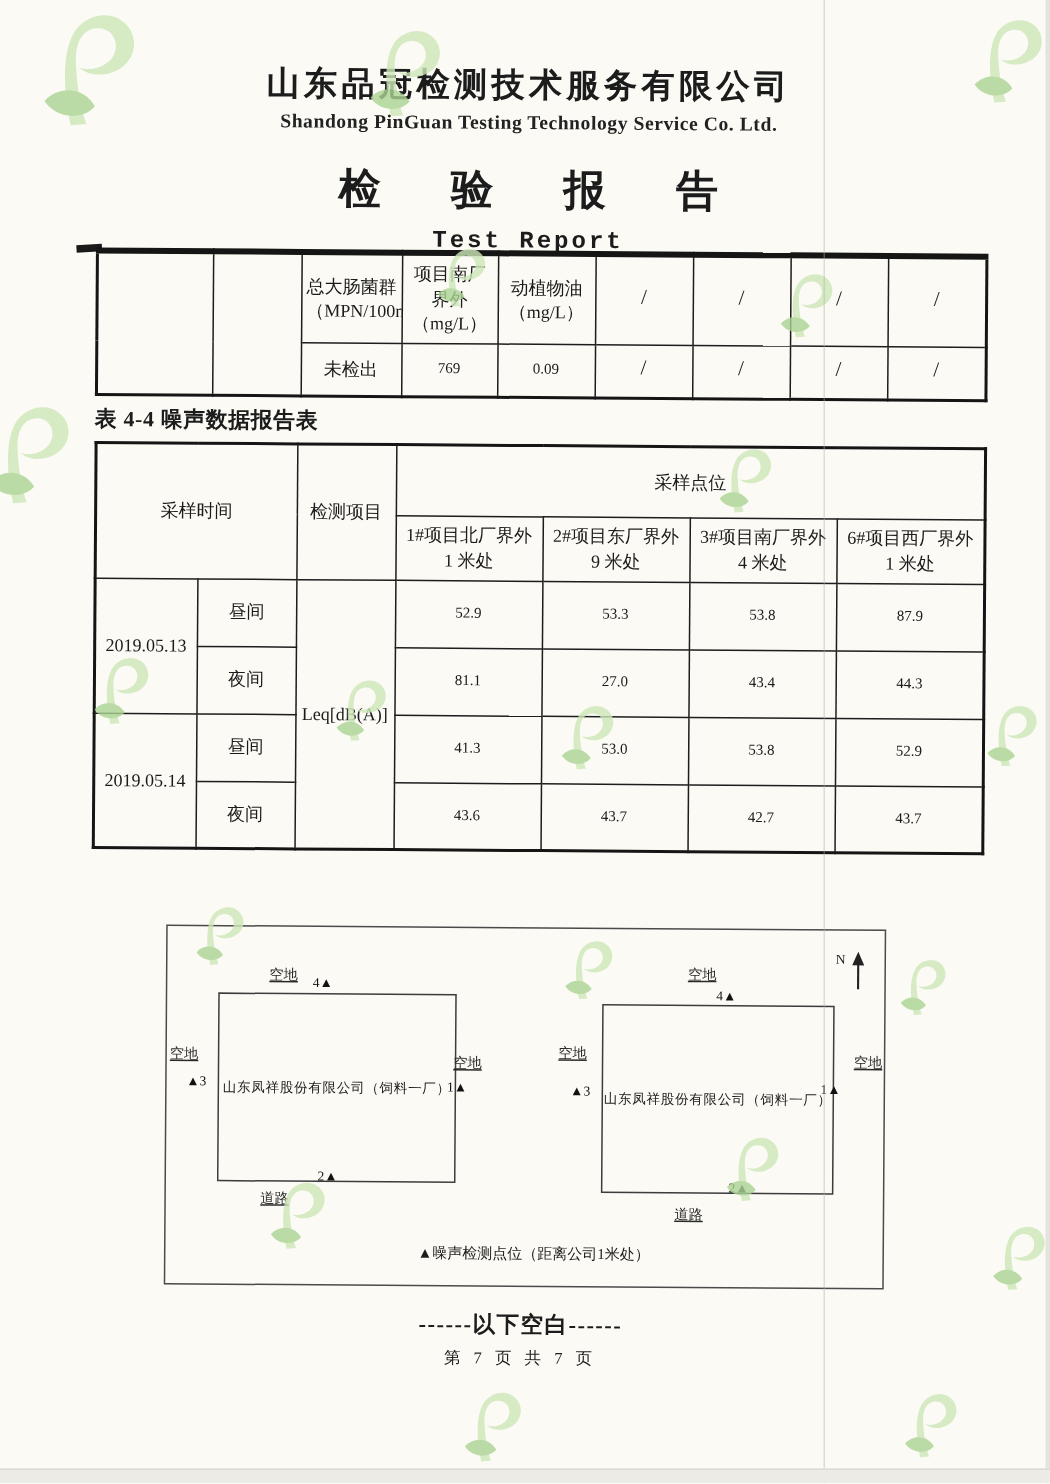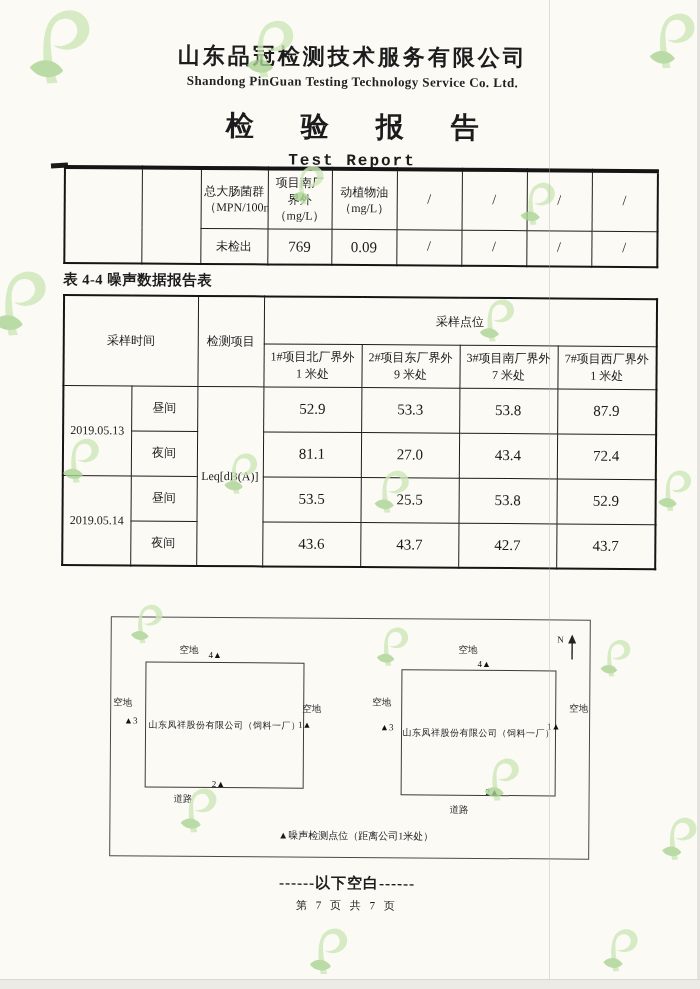--- a/index.html
+++ b/index.html
@@ -22,31 +22,31 @@
   table.rpt td,table.rpt th{border:1.6px solid #1d1d1d;text-align:center;vertical-align:middle;
             padding:1px 3px;font-weight:normal;overflow:hidden;}
   #top-table{left:62px;top:167px;width:593px;border:2.5px solid #151515;border-top-width:4px;}
   #top-table tr.hdr{height:60px;}
   #top-table tr.dat{height:36px;}
   #noise-table{left:62px;top:296px;width:593px;border:2.5px solid #151515;}
   #noise-table tr.h1{height:47px;}
   #noise-table tr.h2{height:43px;}
   #noise-table tr.dr{height:45px;}
   .slash{font-size:14px;}
-  .num{font-size:15px;}
+  .num{font-size:10px;}
   .cap{left:62px;top:272px;font-size:14.5px;font-weight:bold;letter-spacing:0.5px;}
   .smudge{left:49px;top:165px;width:17px;height:5px;background:#1a1a1a;transform:rotate(-4deg);}
 
   
   #diagram{left:112px;top:618px;width:478px;height:238px;border:1.5px solid #4a4a4a;}
   .site-rect{position:absolute;border:1.5px solid #3c3c3c;display:flex;align-items:center;
              justify-content:center;text-align:center;font-size:9px;letter-spacing:0.5px;}
   .rect-a{left:34px;top:44px;width:157px;height:124px;}
   .rect-b{left:290px;top:50px;width:153px;height:124px;}
-  .dlab{position:absolute;font-size:9.5px;color:#2a2a2a;white-space:nowrap;}
+  .dlab{position:absolute;font-size:9.5px;color:#2a2a2a;white-space:nowrap;text-decoration:underline;}
   .mark{position:absolute;font-size:9px;color:#111;white-space:nowrap;}
   .legend{left:168px;top:210px;font-size:10px;}
   .north{right:12px;top:14px;font-size:9px;color:#222;display:flex;align-items:flex-start;gap:3px;}
 
   
   .blank-note{top:874px;font-size:15px;font-weight:bold;letter-spacing:1px;}
   .page-info{top:898px;font-size:11px;letter-spacing:3px;}
 
   
   .wm{position:absolute;opacity:0.8;pointer-events:none;}
@@ -118,44 +118,44 @@
       </colgroup>
       <tbody>
           <tr class="h1">
         <th colspan="2" rowspan="2">采样时间</th>
         <th rowspan="2">检测项目</th>
         <th colspan="4">采样点位</th>
       </tr>
       <tr class="h2">
         <th>1#项目北厂界外 1 米处</th>
         <th>2#项目东厂界外 9 米处</th>
-        <th>3#项目南厂界外 7 米处</th>
-        <th>7#项目西厂界外 1 米处</th>
+        <th>3#项目南厂界外 4 米处</th>
+        <th>6#项目西厂界外 1 米处</th>
       </tr>
       <tr class="dr">
         <td rowspan="2">2019.05.13</td>
         <td>昼间</td>
         <td rowspan="4">Leq[dB(A)]</td>
         <td class="num">52.9</td>
         <td class="num">53.3</td>
         <td class="num">53.8</td>
         <td class="num">87.9</td>
       </tr>
       <tr class="dr">
         <td>夜间</td>
         <td class="num">81.1</td>
         <td class="num">27.0</td>
         <td class="num">43.4</td>
-        <td class="num">72.4</td>
+        <td class="num">44.3</td>
       </tr>
       <tr class="dr">
         <td rowspan="2">2019.05.14</td>
         <td>昼间</td>
-        <td class="num">53.5</td>
-        <td class="num">25.5</td>
+        <td class="num">41.3</td>
+        <td class="num">53.0</td>
         <td class="num">53.8</td>
         <td class="num">52.9</td>
       </tr>
       <tr class="dr">
         <td>夜间</td>
         <td class="num">43.6</td>
         <td class="num">43.7</td>
         <td class="num">42.7</td>
         <td class="num">43.7</td>
       </tr>

